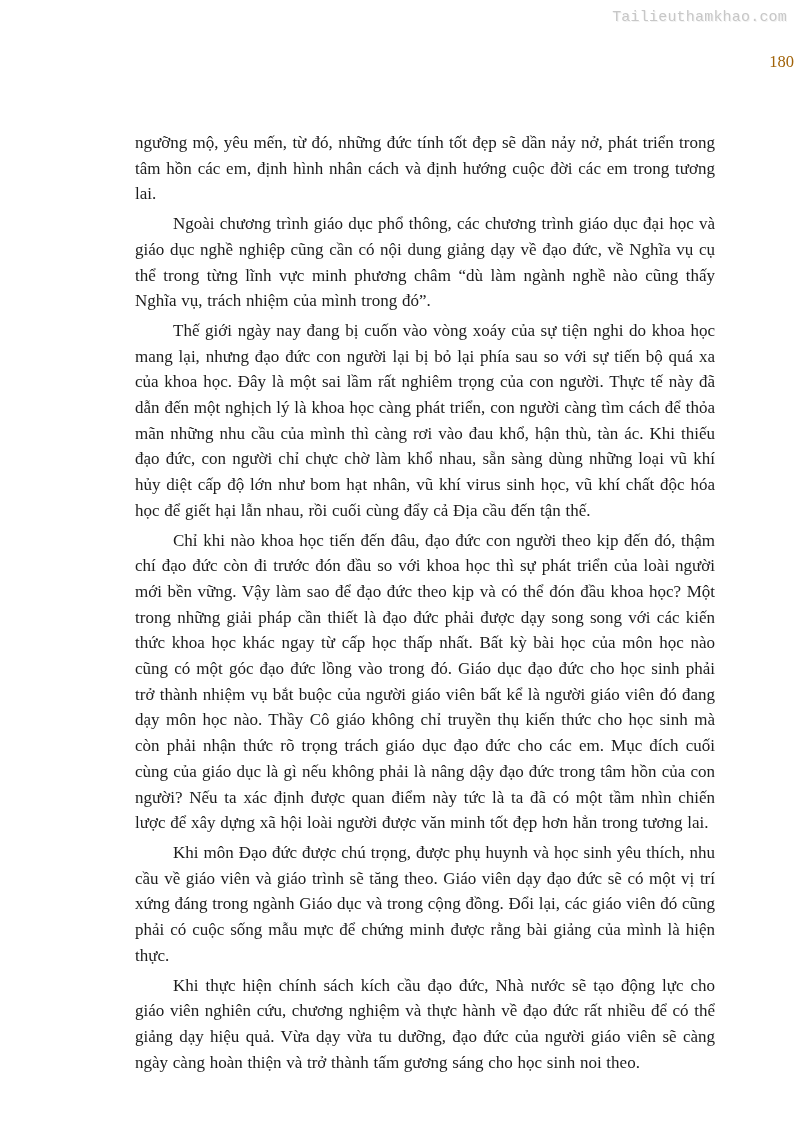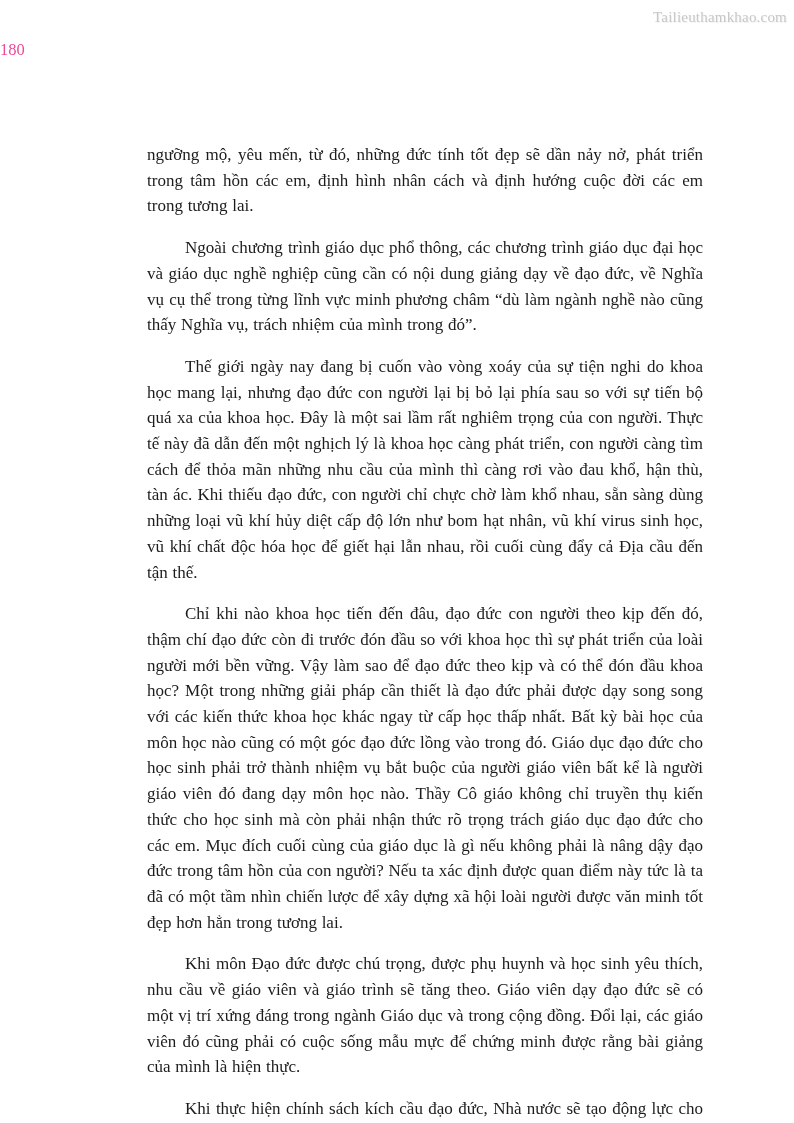--- a/index.html
+++ b/index.html
@@ -14,44 +14,44 @@
     height: 1123px;
     background: #ffffff;
     overflow: hidden;
     font-family: "Liberation Serif", "DejaVu Serif", serif;
     color: #1c1c1c;
   }
   .watermark {
     position: absolute;
     top: 9px;
     right: 7px;
-    font-family: Liberation Serif, serif;
+    font-family: Liberation Mono, monospace;
     font-size: 15px;
     color: #c7c7c7;
     text-shadow: 1px 1px 0 #f2f2f2;
     letter-spacing: 0.2px;
     user-select: none;
   }
   .page-number {
     position: absolute;
-    top: 40px;
+    top: 52px;
     left: 0;
     width: 100%;
-    text-align: left;
+    text-align: right;
     font-size: 16.5px;
-    color: #ec4899;
+    color: #a16207;
   }
   .body-text {
     position: absolute;
     top: 126px;
     left: 131px;
     width: 588px;
   }
   .body-text p {
-    margin: 16px;
+    margin: 4px;
     font-size: 17px;
     line-height: 25.7px;
     text-align: justify;
     text-justify: inter-word;
     word-spacing: 0.5px;
   }
   .body-text p.indent {
     text-indent: 38px;
   }
 </style>

